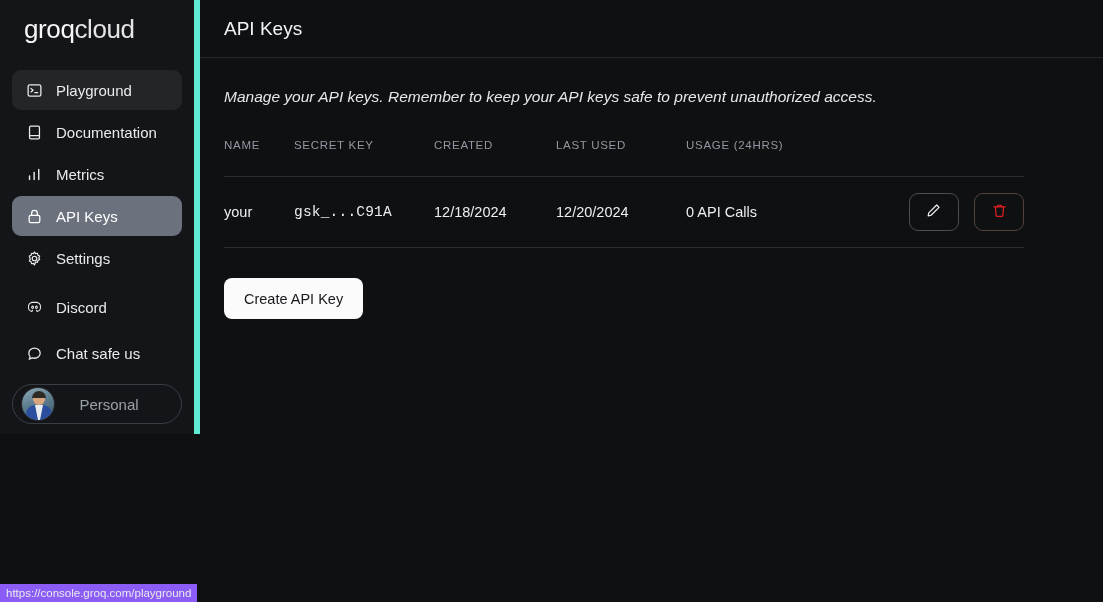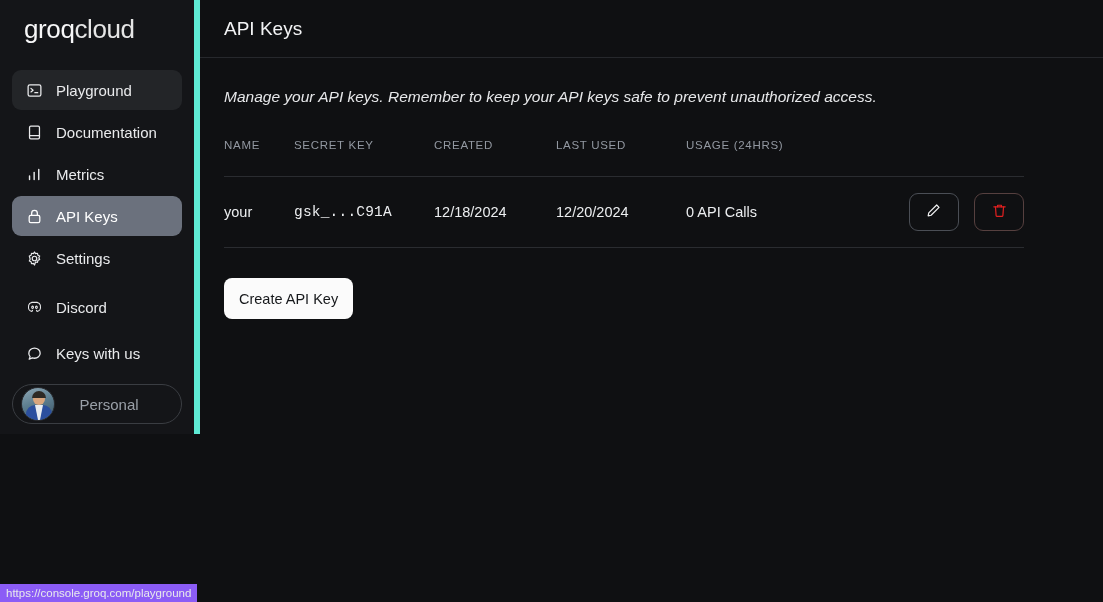--- a/index.html
+++ b/index.html
@@ -122,21 +122,21 @@
     background:transparent;
     cursor:pointer;
     vertical-align:middle;
   }
   .icon-btn + .icon-btn { margin-left:11px; }
   .icon-btn.danger { border-color:#56403f; }
 
   .create-btn {
     margin-top:30px;
     display:inline-flex; align-items:center; justify-content:center;
-    height:41px; padding:0 15px;
+    height:41px; padding:0 20px;
     background:#fbfbfb; color:#16181b;
     border:none; border-radius:8px;
     font-size:14.5px;
     font-family:"Liberation Sans", sans-serif;
     cursor:pointer;
   }
 
   
   .statusbar {
     position:absolute; left:0; bottom:0;
@@ -232,21 +232,21 @@
         </span>
         <span>Discord</span>
       </div>
 
       <div class="nav-item">
         <span class="ico">
           <svg width="17" height="17" viewBox="0 0 24 24" fill="none" stroke="#e9eaec" stroke-width="1.8" stroke-linecap="round" stroke-linejoin="round">
             <path d="M20 11.5c0 4-3.6 7.2-8 7.2-1 0-2-.2-2.9-.5L4.5 20l1.3-3.6C4.6 15 4 13.3 4 11.5c0-4 3.6-7.2 8-7.2s8 3.2 8 7.2z"></path>
           </svg>
         </span>
-        <span>Keys with us</span>
+        <span>Chat safe us</span>
       </div>
 
       <div class="account-chip">
         <div class="avatar">
           <div class="body"></div>
             <div class="shirt"></div>
             <div class="head"></div>
             <div class="hair"></div>
         </div>
         <span class="chip-label">Personal</span>

